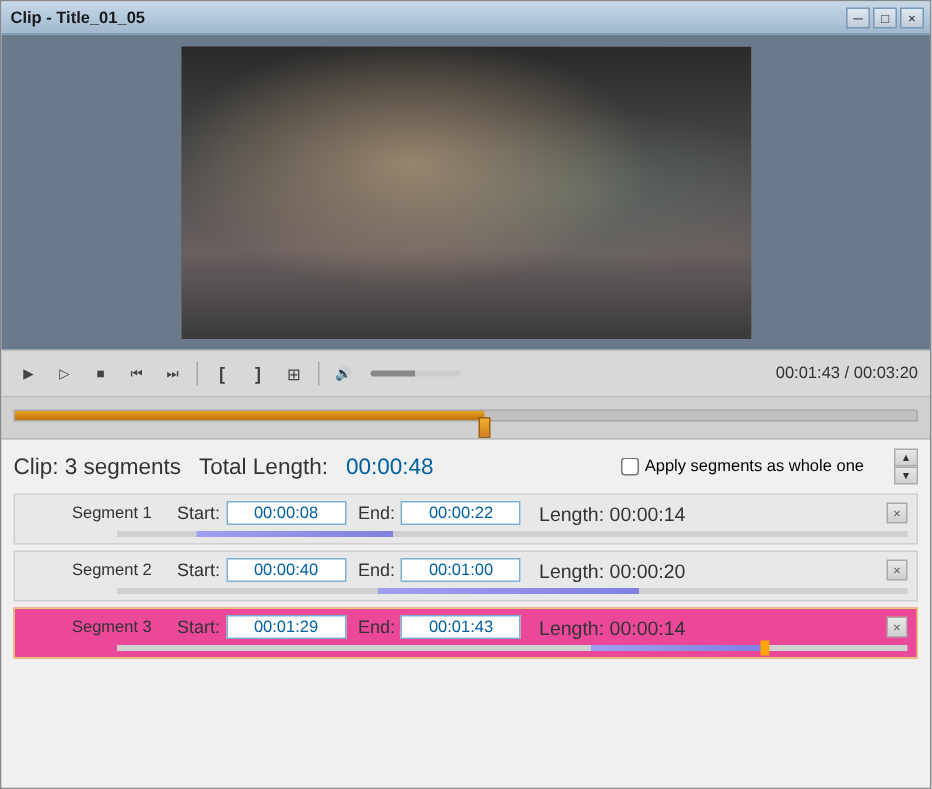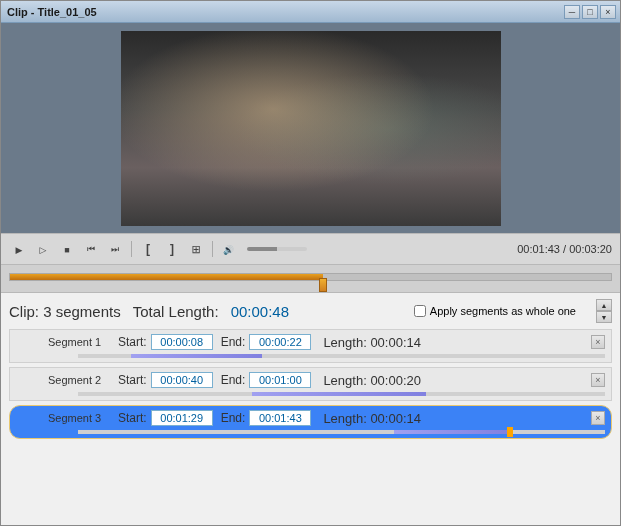--- a/index.html
+++ b/index.html
@@ -227,23 +227,22 @@
     .segment-row {
       background: #e8e8e8;
       border: 1px solid #d0d0d0;
       margin-bottom: 4px;
       padding: 4px 6px;
       display: flex;
       flex-direction: column;
     }
 
     .segment-row.active {
-      background: #3b82f6;
+      background: #ec4899;
       border-color: #e8c870;
-      border-radius: 11px;
     }
 
     .segment-main {
       display: flex;
       align-items: center;
       gap: 8px;
     }
 
     .segment-label {
       width: 62px;
@@ -257,21 +256,21 @@
       align-items: center;
       gap: 4px;
     }
 
     .field-label {
       font-size: 12px;
       color: #333;
     }
 
     .time-input {
-      width: 62px;
+      width: 80px;
       height: 16px;
       border: 1px solid #7ab0d0;
       background: white;
       font-size: 11px;
       color: #0060a0;
       text-align: center;
       padding: 0 2px;
     }
 
     .length-text {

